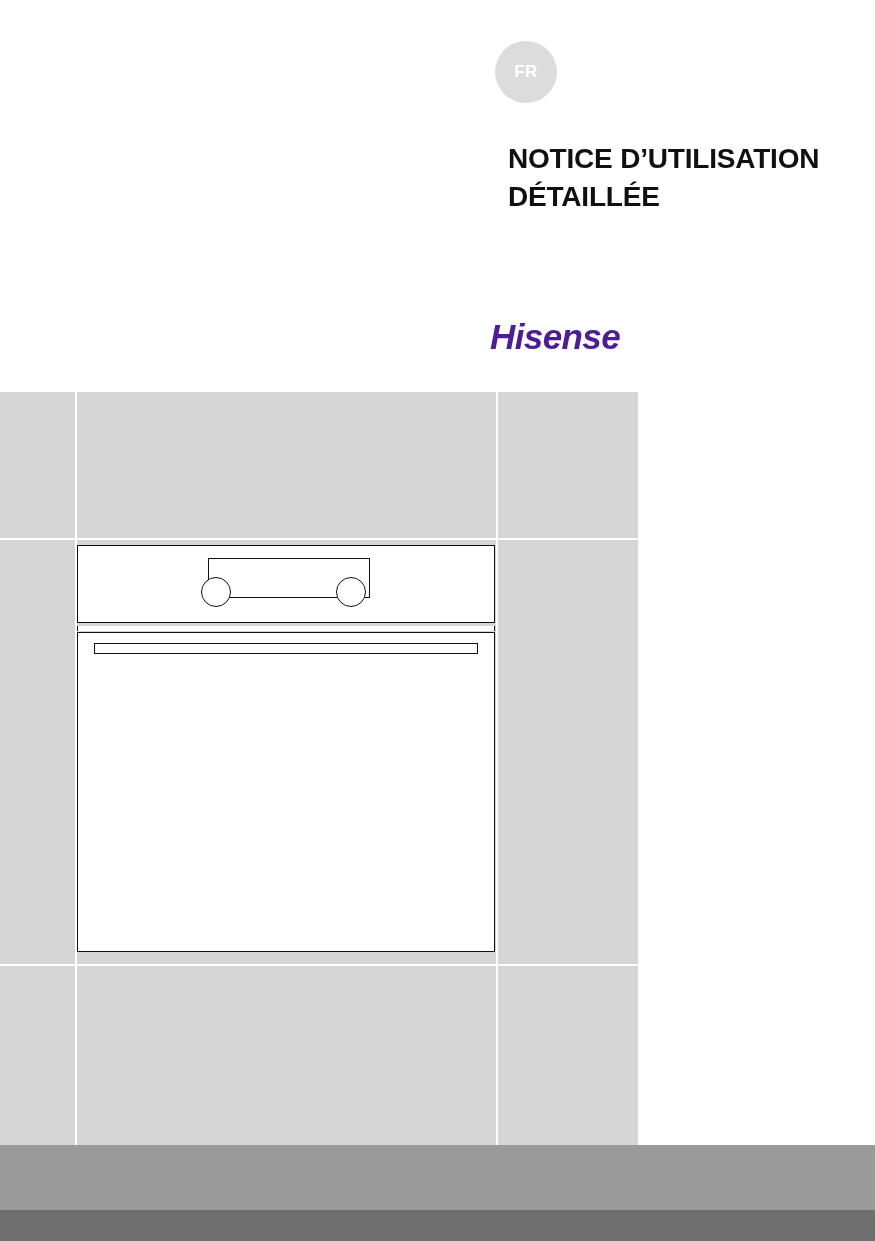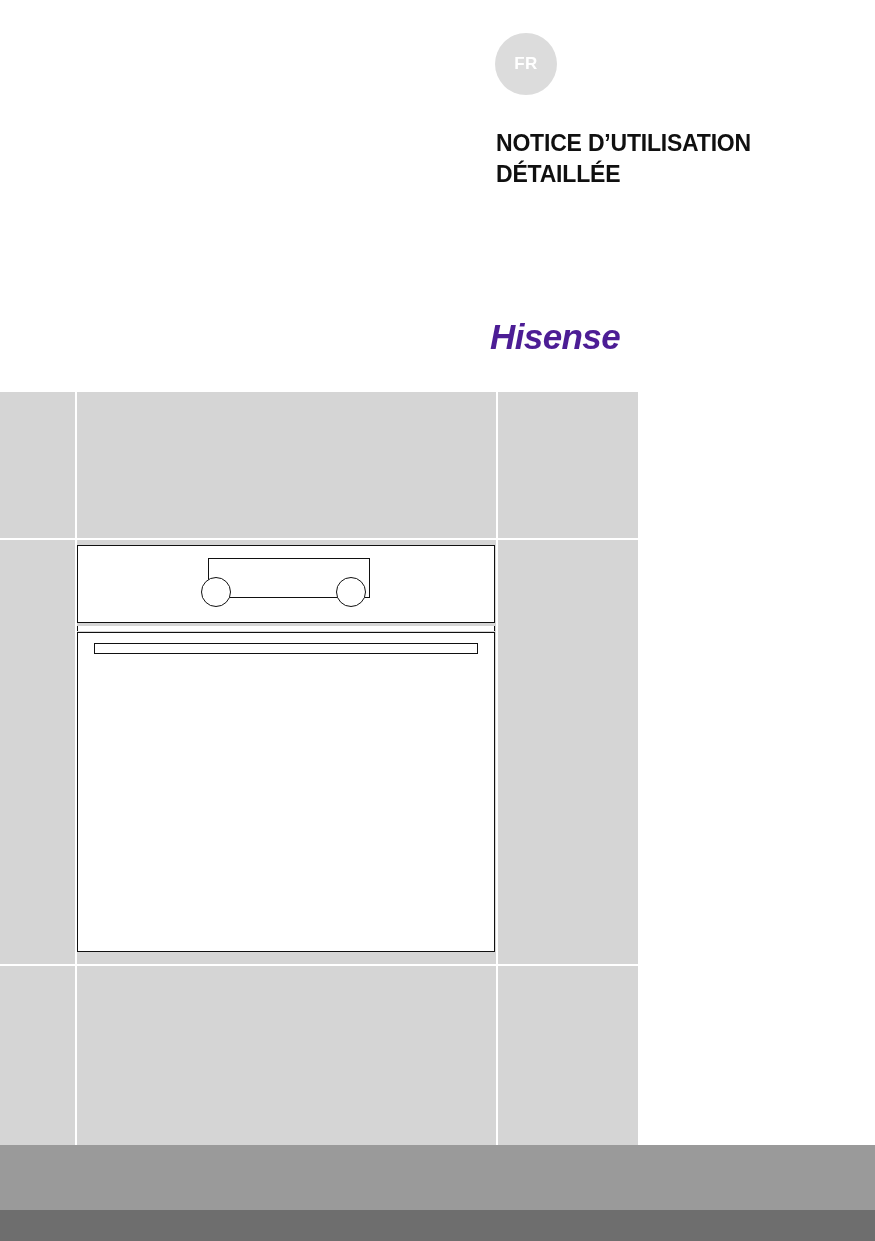--- a/index.html
+++ b/index.html
@@ -13,21 +13,21 @@
     position: relative;
     overflow: hidden;
     font-family: "Liberation Sans", sans-serif;
     color: #1a1a1a;
   }
 
   
   .lang-badge {
     position: absolute;
     left: 495px;
-    top: 33px;
+    top: 41px;
     width: 62px;
     height: 62px;
     border-radius: 50%;
     background: #dcdcdc;
     color: #ffffff;
     font-size: 17px;
     font-weight: bold;
     letter-spacing: 0.5px;
     display: flex;
     align-items: center;
@@ -35,26 +35,26 @@
   }
 
   
   .title-block {
     position: absolute;
     left: 496px;
     top: 128px;
     width: 352px;
   }
   .title-main {
-    font-size: 23px;
+    font-size: 28px;
     font-weight: bold;
     line-height: 1.34;
     letter-spacing: -0.2px;
     color: #101010;
-    margin: 0;
+    margin: 12px;
   }
   .title-sub {
     font-size: 24px;
     font-weight: 300;
     line-height: 1.32;
     letter-spacing: 0.1px;
     color: #58585a;
     margin: 2px 0 0 0;
   }
 

